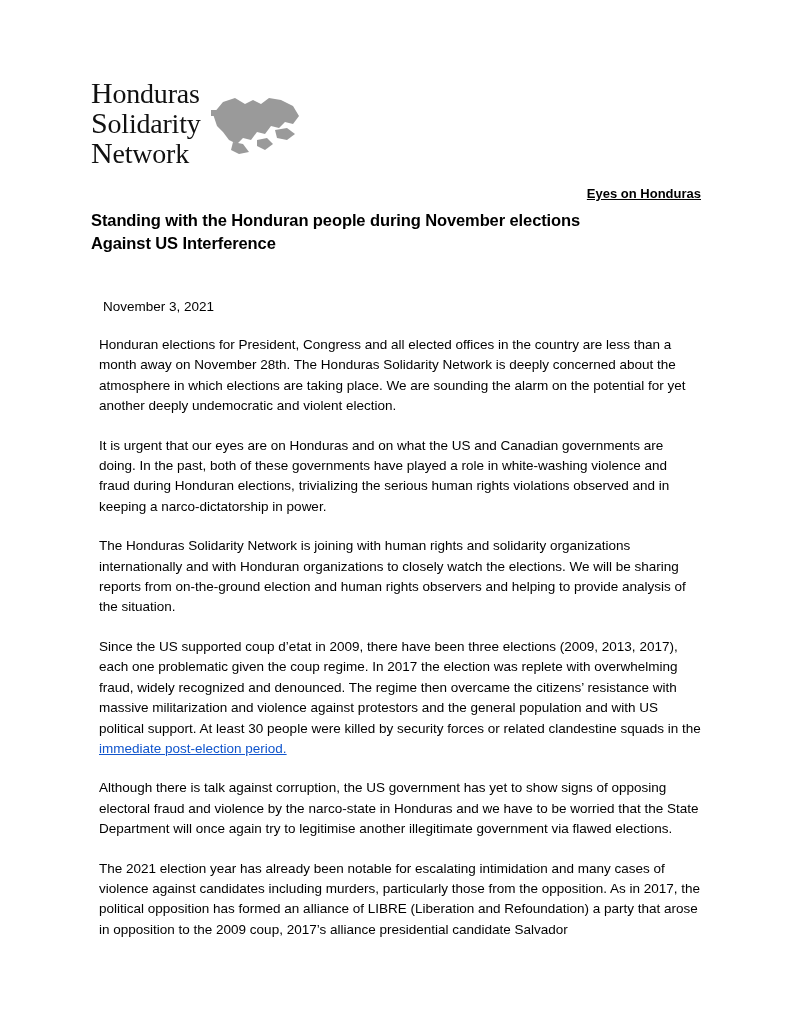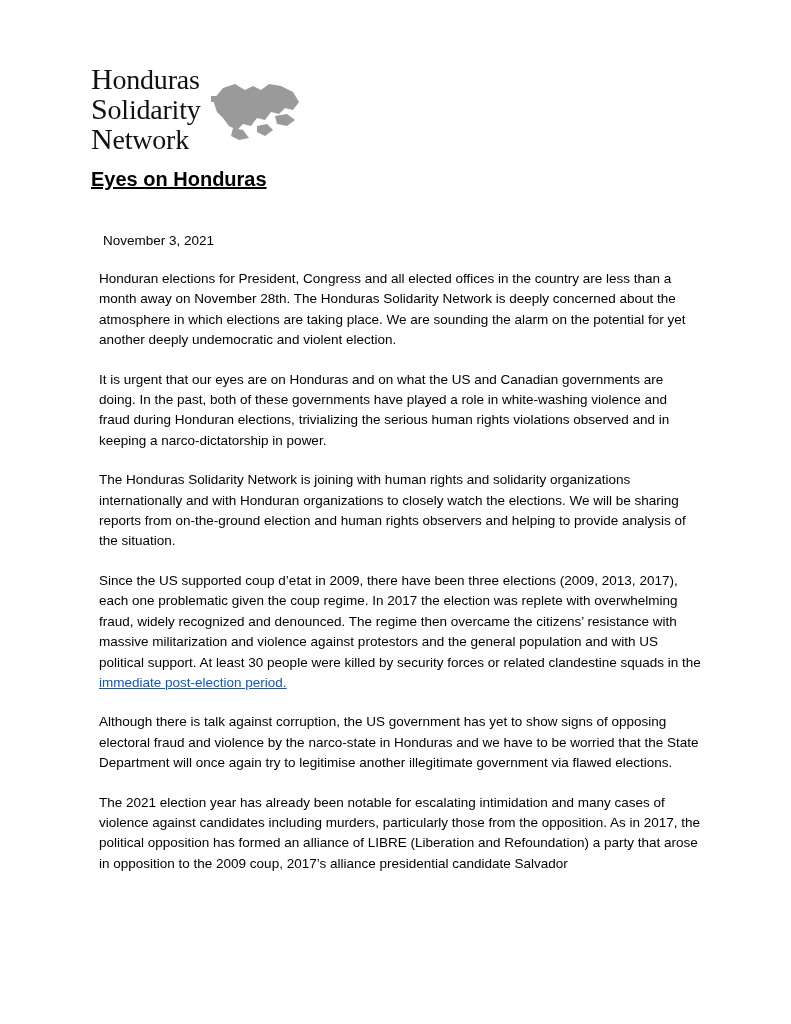--- a/index.html
+++ b/index.html
@@ -17,21 +17,21 @@
   }
   .page {
     position: relative;
     width: 791px;
     height: 1024px;
     background: #ffffff;
   }
   .content {
     position: absolute;
     left: 91px;
-    top: 64px;
+    top: 78px;
     width: 610px;
   }
 
   
   .logo-block {
     position: relative;
     width: 215px;
     height: 92px;
     margin-bottom: 14px;
   }
@@ -53,25 +53,26 @@
     font-weight: 400;
     color: #111111;
     letter-spacing: -0.2px;
     z-index: 2;
   }
   .logo-text .line { white-space: nowrap; }
   .logo-text .cap { font-size: 30px; }
 
   
   .eyes-on {
-    font-size: 20px;
+    font-size: 13px;
     font-weight: bold;
     text-decoration: underline;
     margin: 14px 0 6px 0;
     line-height: 19px;
+    text-align: right;
   }
   h1.doc-title {
     font-size: 16.5px;
     font-weight: bold;
     line-height: 23px;
     margin: 0;
     letter-spacing: -0.1px;
   }
   h1.doc-title .l2 { display: block; }
 
@@ -116,20 +117,24 @@
           <span class="cap">S</span><span>olidarity</span>
         </div>
         <div class="line">
           <span class="cap">N</span><span>etwork</span>
         </div>
       </div>
     </div>
 
     <div class="eyes-on">Eyes on Honduras</div>
 
+    <h1 class="doc-title">
+      <span>Standing with the Honduran people during November elections</span>
+      <span class="l2">Against US Interference</span>
+    </h1>
 
     <p class="doc-date">November 3, 2021</p>
 
     <p class="para">Honduran elections for President, Congress and all elected offices in the country are less than a month away on November 28th. The Honduras Solidarity Network is  deeply concerned about the atmosphere in which elections are taking place. We are sounding the alarm on the potential for yet another deeply undemocratic and violent election.</p>
     <p class="para"> It is urgent that our eyes are on Honduras and on what the US and Canadian governments are doing. In the past, both of these governments have played a role in white-washing violence and fraud during Honduran elections, trivializing the serious human rights violations observed and in keeping a narco-dictatorship in power.</p>
     <p class="para">The Honduras Solidarity Network is joining with human rights and solidarity organizations internationally and with Honduran organizations to closely watch the elections. We will be sharing reports from on-the-ground election and human rights observers and helping to provide analysis of the situation.</p>
 
     <p class="para">
       <span>Since the US supported coup d’etat in 2009, there have been three elections (2009, 2013, 2017), each one problematic given the coup regime. In 2017 the election was replete with overwhelming fraud, widely recognized and denounced. The regime then overcame the citizens’ resistance with massive militarization and violence against protestors and the general population and with US political support. At least 30 people were killed by security forces or related clandestine squads  in the </span><a class="inline-link" href="#">immediate post-election period.</a>
     </p>

